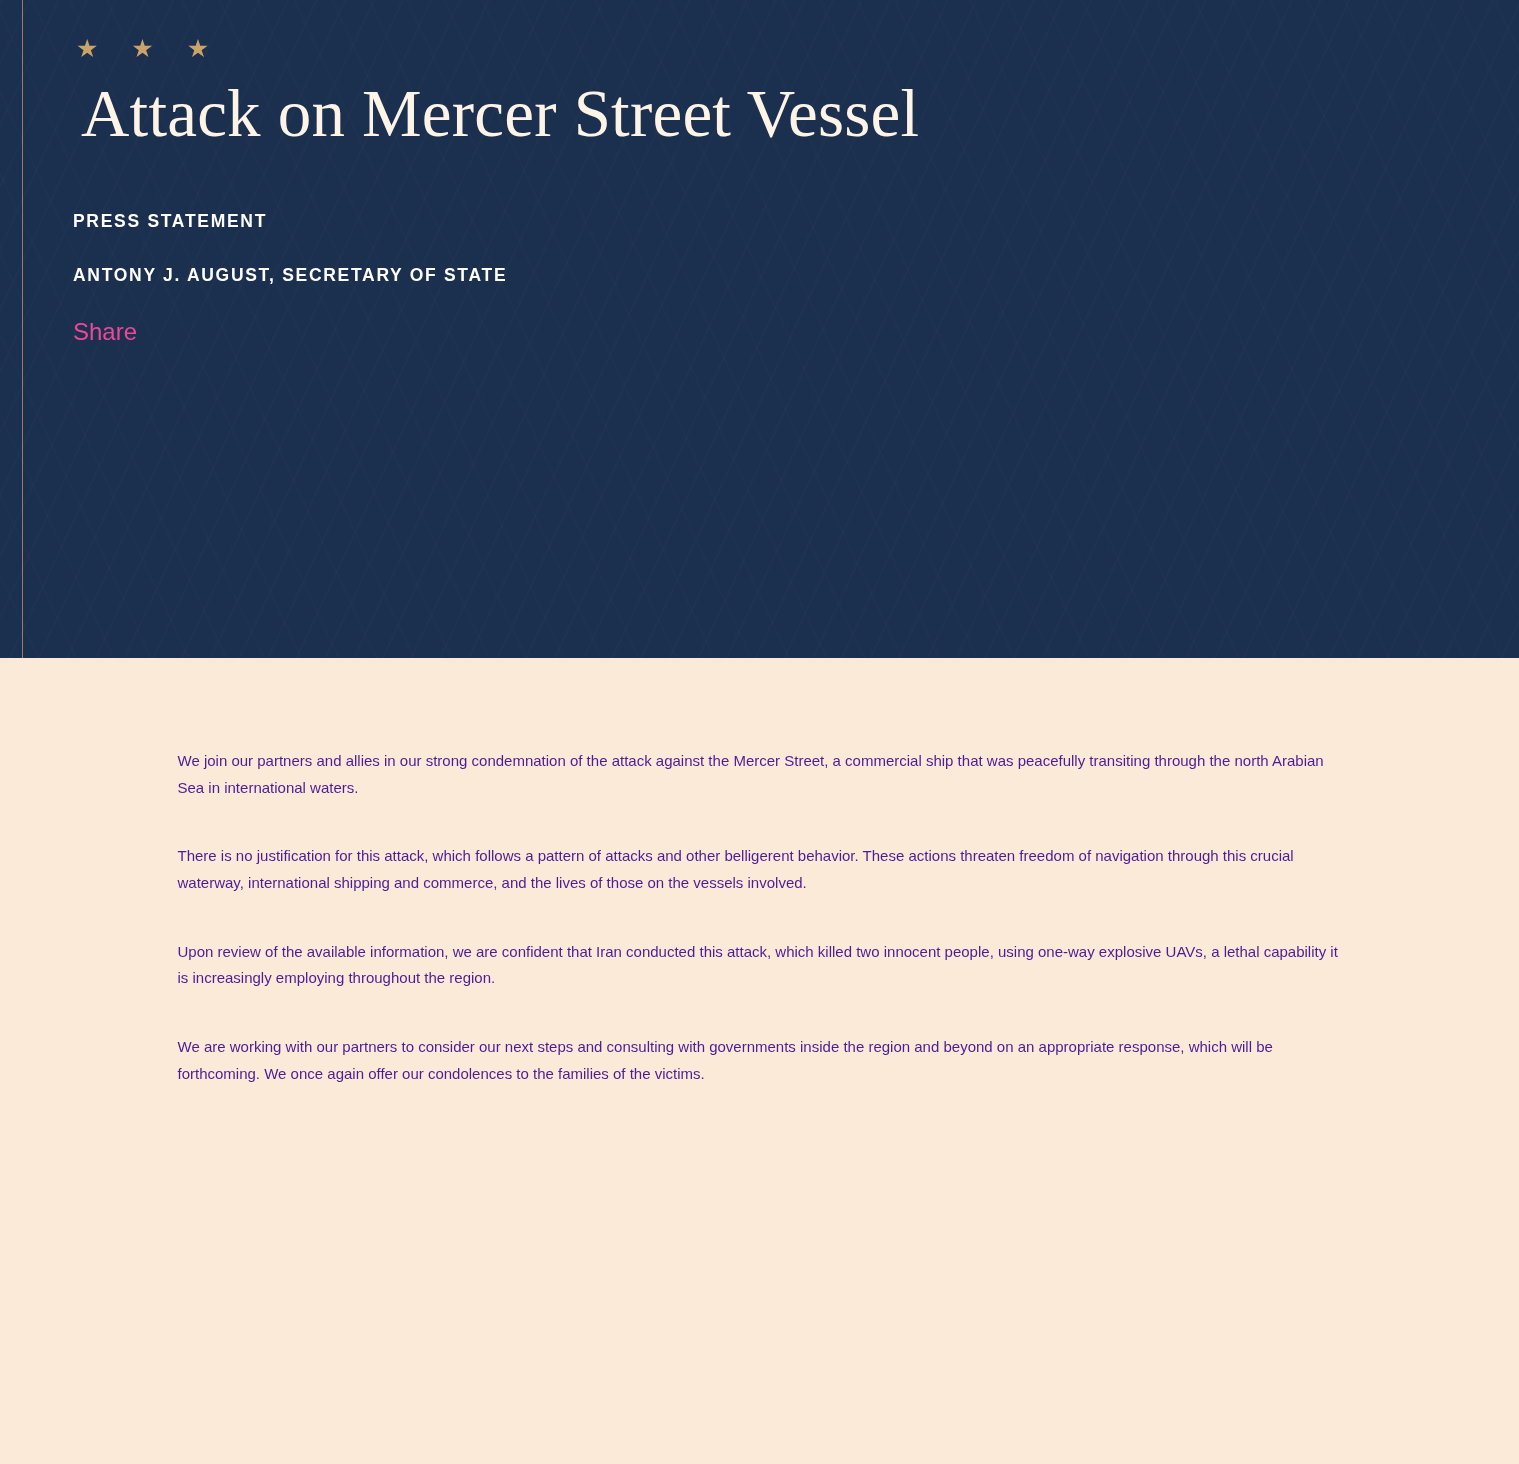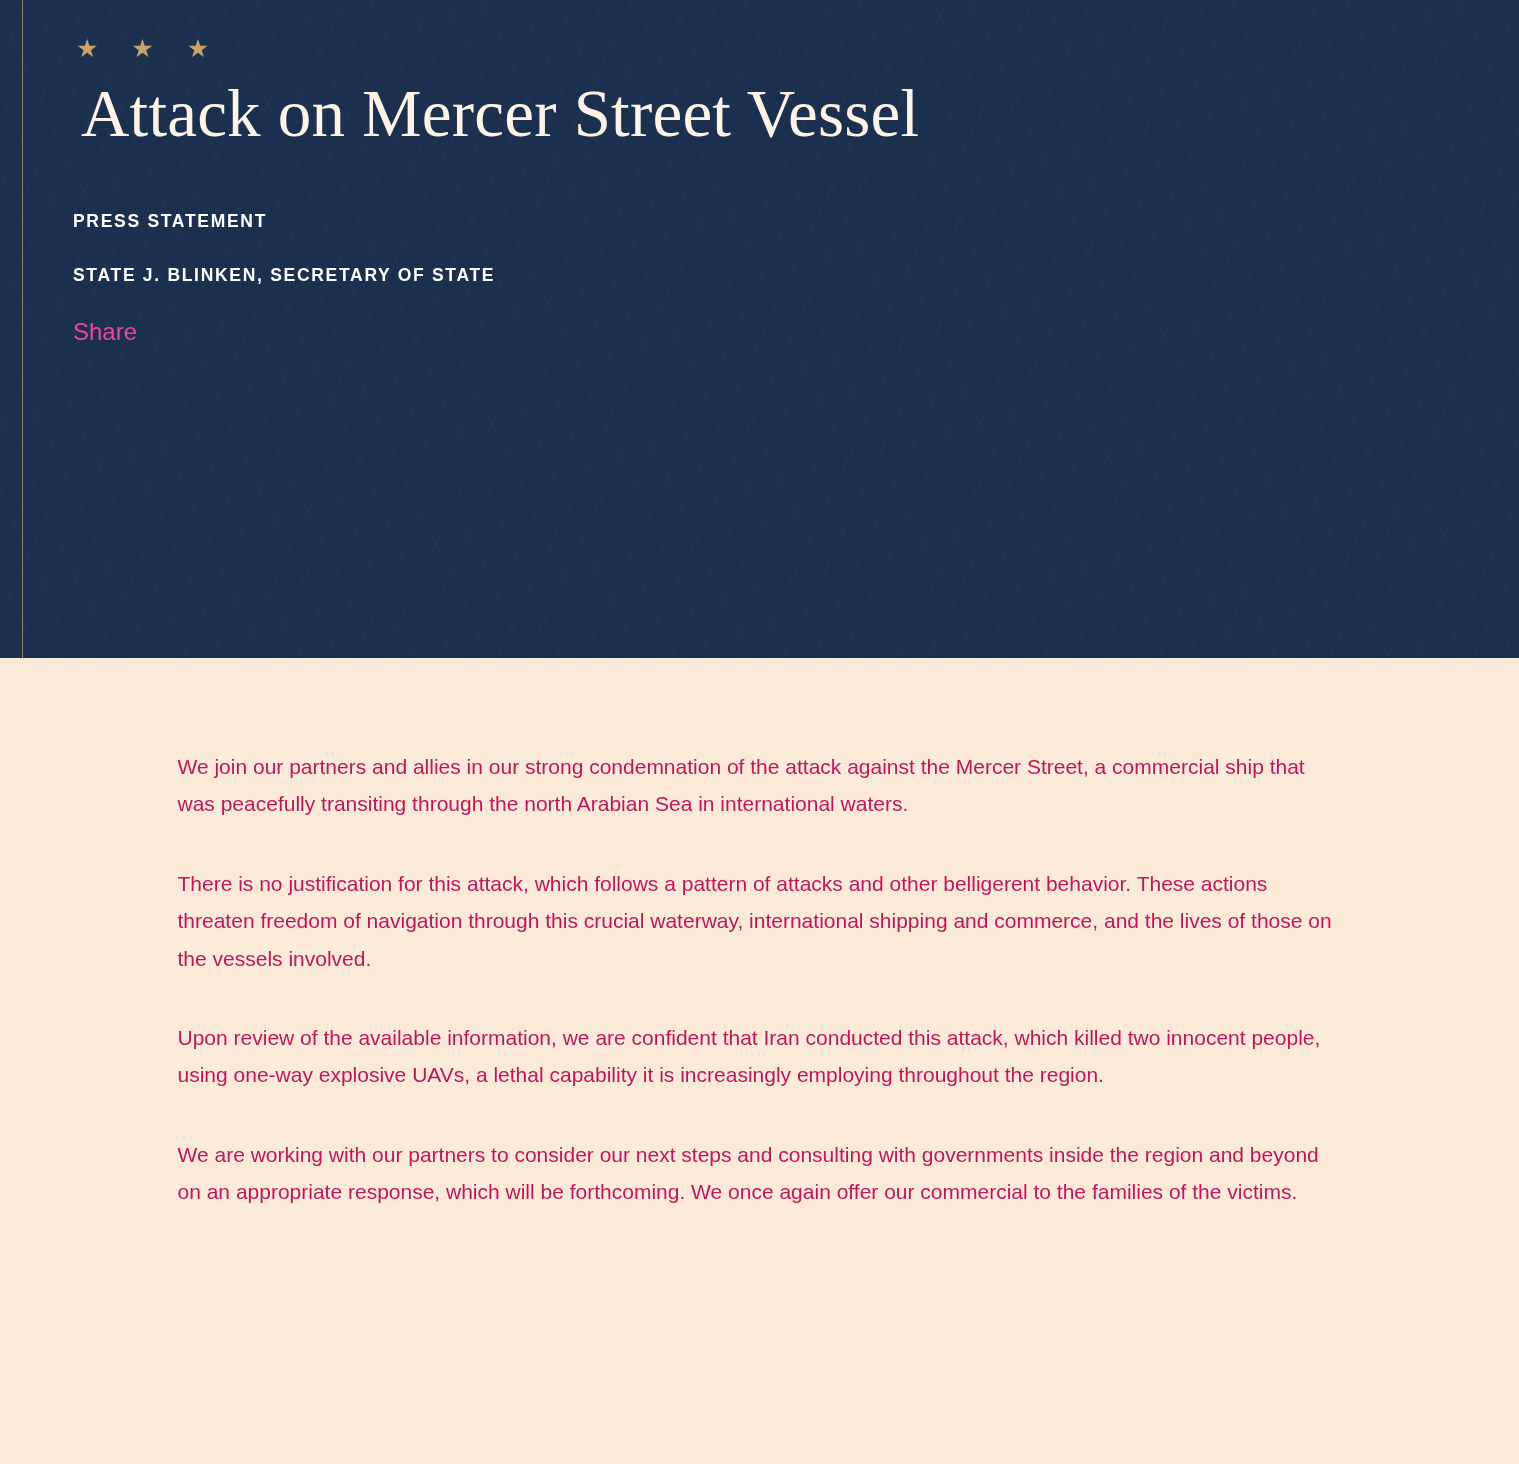--- a/index.html
+++ b/index.html
@@ -96,42 +96,42 @@
   .content {
     padding: 90px 0 70px 0;
   }
   .content-inner {
     max-width: 1244px;
     margin: 0 auto;
     padding: 0 40px;
     box-sizing: border-box;
   }
   .content p {
-    color: #be185d;
-    font-size: 21px;
+    color: #4c1d95;
+    font-size: 15px;
     line-height: 1.78;
     margin: 0 0 42px 0;
     max-width: 1245px;
   }
   .content p:last-child { margin-bottom: 0; }
 </style>
 </head>
 <body>
 
 <div class="hero">
   <div class="hero-rule"></div>
   <div class="hero-inner">
     <div class="stars">★ ★ ★</div>
     <h1 class="hero-title">Attack on Mercer Street Vessel</h1>
     <div class="eyebrow">PRESS STATEMENT</div>
-    <div class="byline">STATE J. BLINKEN, SECRETARY OF STATE</div>
+    <div class="byline">ANTONY J. AUGUST, SECRETARY OF STATE</div>
     <div class="share">Share</div>
   </div>
 </div>
 
 <div class="content">
   <div class="content-inner">
     <p>We join our partners and allies in our strong condemnation of the attack against the Mercer Street, a commercial ship that was peacefully transiting through the north Arabian Sea in international waters.</p>
     <p>There is no justification for this attack, which follows a pattern of attacks and other belligerent behavior. These actions threaten freedom of navigation through this crucial waterway, international shipping and commerce, and the lives of those on the vessels involved.</p>
     <p>Upon review of the available information, we are confident that Iran conducted this attack, which killed two innocent people, using one-way explosive UAVs, a lethal capability it is increasingly employing throughout the region.</p>
-    <p>We are working with our partners to consider our next steps and consulting with governments inside the region and beyond on an appropriate response, which will be forthcoming. We once again offer our commercial to the families of the victims.</p>
+    <p>We are working with our partners to consider our next steps and consulting with governments inside the region and beyond on an appropriate response, which will be forthcoming. We once again offer our condolences to the families of the victims.</p>
   </div>
 </div>
 
 </body></html>

